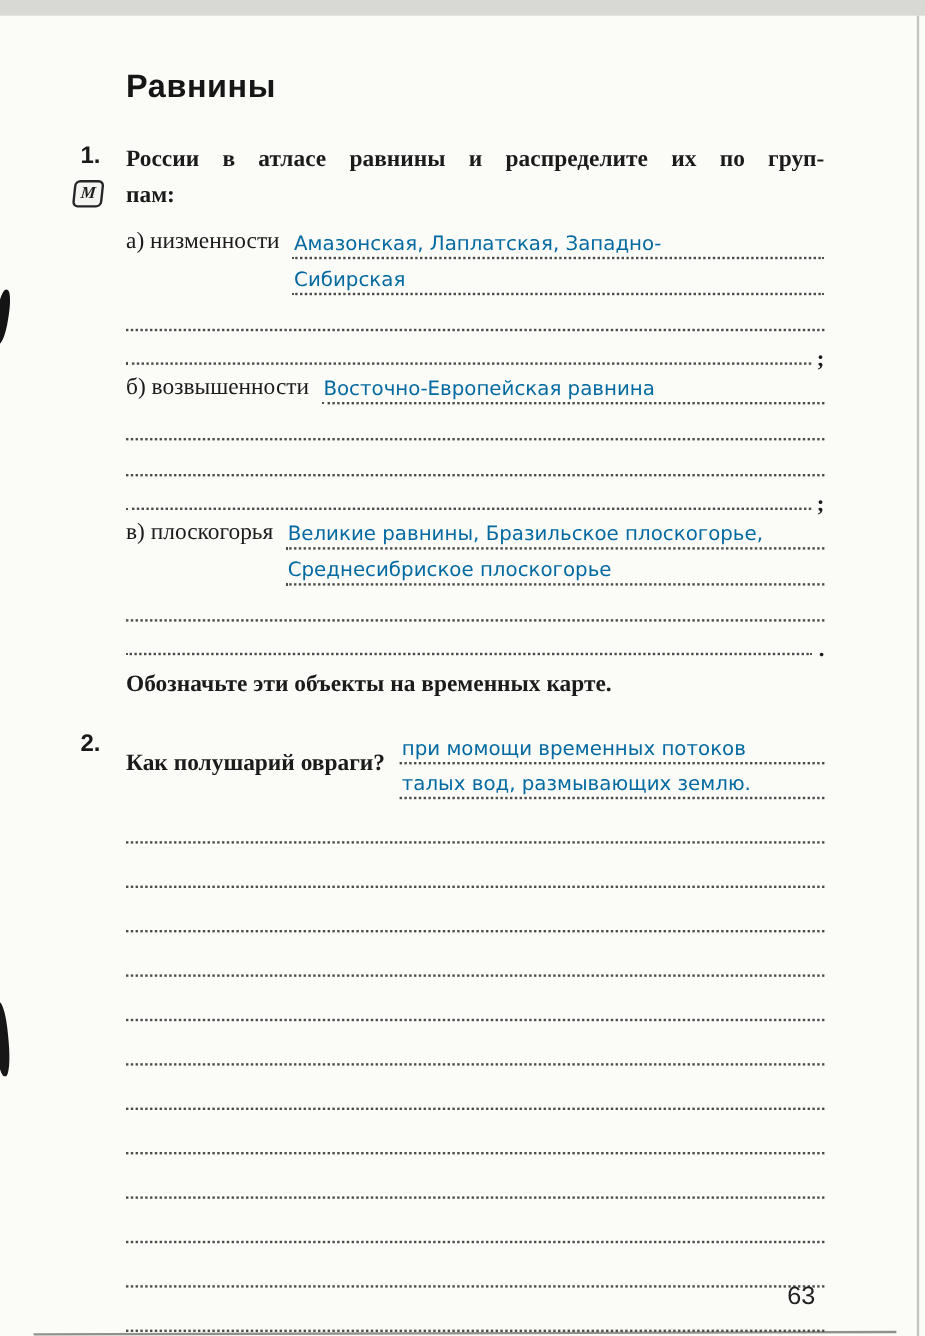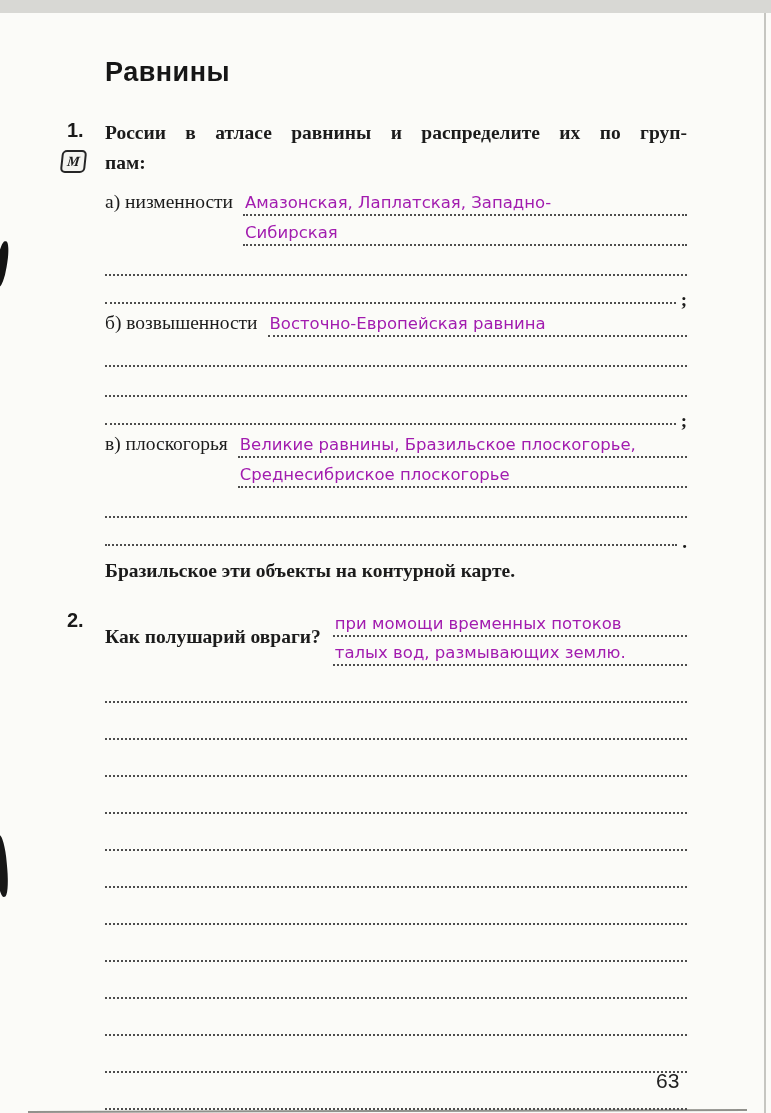--- a/index.html
+++ b/index.html
@@ -73,21 +73,21 @@
   .ans-line {
     position:relative;
     height:28px;
     border-bottom:2px dotted #4d4d4d;
   }
   .col2 { grid-column:2; }
   .hand {
     position:absolute; left:2px; bottom:2px;
     font-family:"DejaVu Sans", sans-serif;
     font-size:16.5px;
-    color:#a21caf;
+    color:#0369a1;
     white-space:nowrap;
   }
   .full-line {
     height:28px;
     border-bottom:2px dotted #4d4d4d;
   }
   .full-line.end {
     display:flex; align-items:flex-end;
     border-bottom:none;
   }
@@ -211,21 +211,21 @@
             <span class="hand">Среднесибриское плоскогорье</span>
           </span>
         </div>
         <div class="full-line"></div>
         <div class="full-line end">
           <span class="dots"></span>
           <span class="term">.</span>
         </div>
       </div>
 
-      <div class="instruction">Бразильское эти объекты на контурной карте.</div>
+      <div class="instruction">Обозначьте эти объекты на временных карте.</div>
     </section>
 
     <section class="task task2">
       <span class="task-num">2.</span>
       <div class="item-grid">
         <span class="q-label">Как полушарий овраги?</span>
         <span class="ans-line">
           <span class="hand">при момощи временных потоков</span>
         </span>
         <span class="ans-line">

